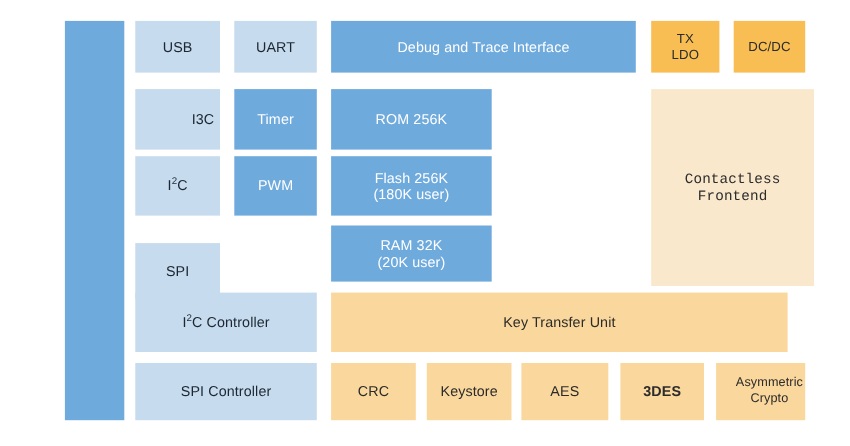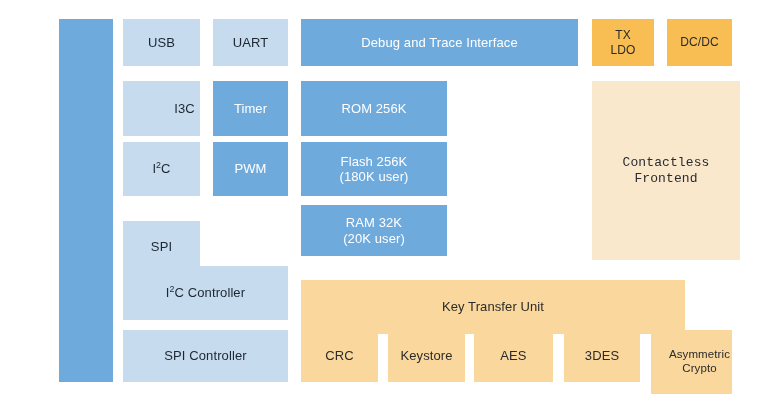--- a/index.html
+++ b/index.html
@@ -112,42 +112,42 @@
 
   <div class="block c-blue-mid t-13" style="left:301px; top:205px; width:146px; height:51px;">
     <span>RAM 32K
 (20K user)</span>
   </div>
 
   <div class="block c-blue-light t-13" style="left:123px; top:266px; width:165px; height:54px;">
     <span><span>I</span><sup class="iic">2</sup><span>C Controller</span></span>
   </div>
 
-  <div class="block c-orange-light t-13" style="left:301px; top:280px; width:384px; height:54px;">
+  <div class="block c-orange-light t-13" style="left:301px; top:266px; width:415px; height:54px;">
     <span>Key Transfer Unit</span>
   </div>
 
   <div class="block c-blue-light t-13" style="left:123px; top:330px; width:165px; height:52px;">
     <span>SPI Controller</span>
   </div>
 
   <div class="block c-orange-light t-13" style="left:301px; top:330px; width:77px; height:52px;">
     <span>CRC</span>
   </div>
 
   <div class="block c-orange-light t-13" style="left:388px; top:330px; width:77px; height:52px;">
     <span>Keystore</span>
   </div>
 
   <div class="block c-orange-light t-13" style="left:474px; top:330px; width:79px; height:52px;">
     <span>AES</span>
   </div>
 
-  <div class="block c-orange-light t-13" style="left:564px; top:330px; width:76px; height:52px;">
+  <div class="block c-orange-light t-13" style="left:564px; top:330px; width:76px; height:52px;font-weight:bold;">
     <span>3DES</span>
   </div>
 
-  <div class="block c-orange-light t-115" style="left:651px; top:330px; width:81px; height:64px;padding-left:16px;">
+  <div class="block c-orange-light t-115" style="left:651px; top:330px; width:81px; height:52px;padding-left:16px;">
     <span>Asymmetric
 Crypto</span>
   </div>
 
 </div>
 
 </body></html>

